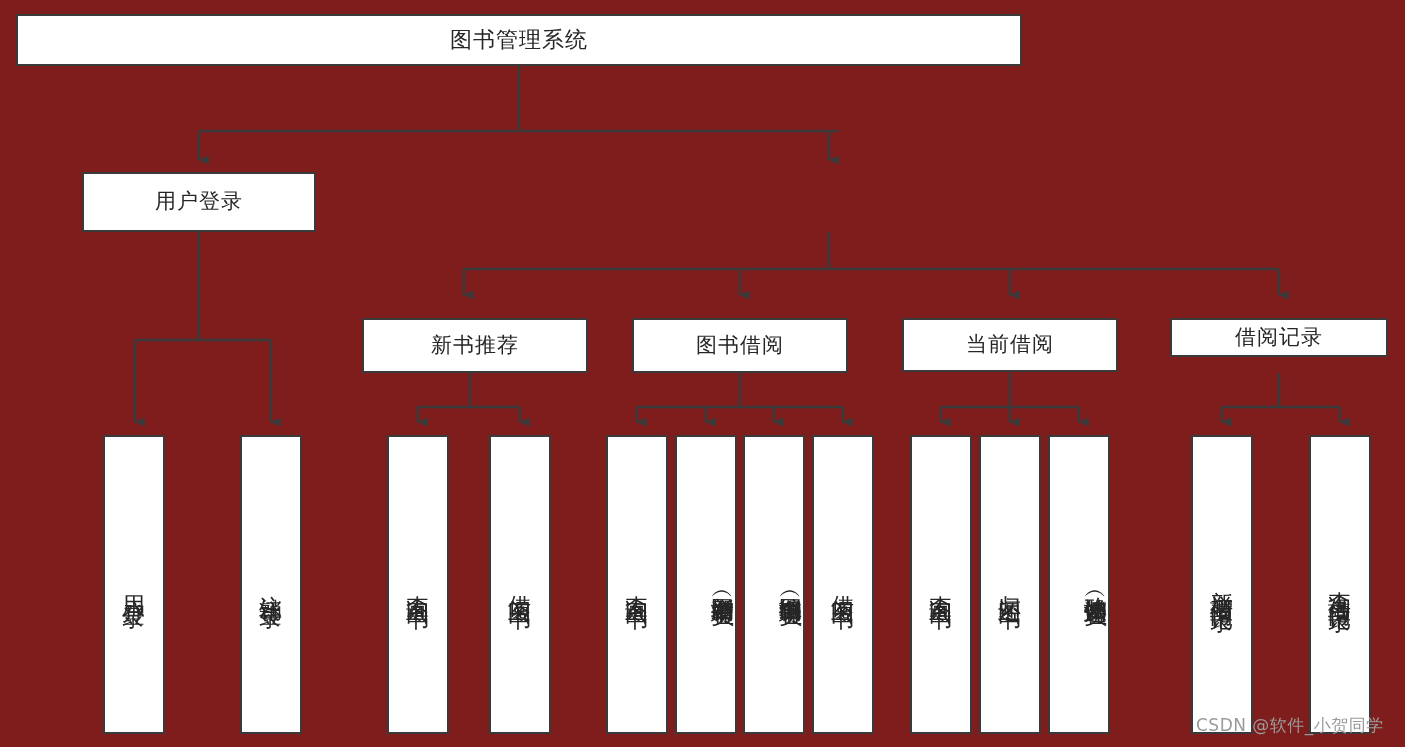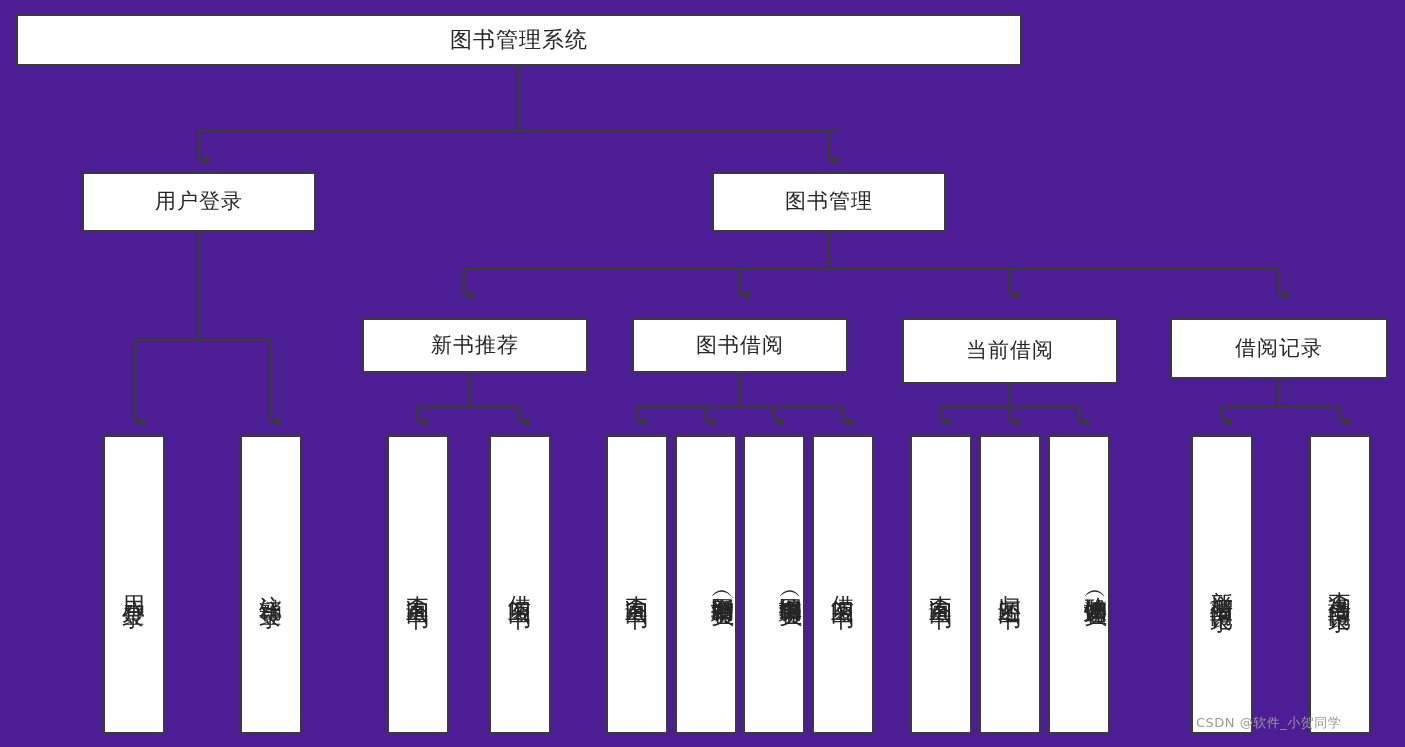--- a/index.html
+++ b/index.html
@@ -7,21 +7,21 @@
     padding: 0;
     background: #ffffff;
   }
   body {
     font-family: "DejaVu Sans", "Liberation Sans", sans-serif;
   }
   #canvas {
     position: relative;
     width: 1405px;
     height: 747px;
-    background: #4c1d95;
+    background: #7f1d1d;
     overflow: hidden;
   }
   #wires {
     position: absolute;
     left: 0;
     top: 0;
     width: 1405px;
     height: 747px;
     pointer-events: none;
   }
@@ -58,21 +58,21 @@
   }
   .node.v.tall {
     align-items: flex-start;
     padding-top: 2px;
     letter-spacing: 1px;
   }
   .watermark {
     position: absolute;
     left: 1196px;
     top: 714px;
-    font-size: 13px;
+    font-size: 17px;
     color: #9a9a9a;
     letter-spacing: 0.5px;
     white-space: nowrap;
   }
 </style>
 </head>
 <body>
 
 <div id="canvas">
 
@@ -127,34 +127,31 @@
     </g>
   </svg>
 
   <div class="node root" style="left:16px; top:14px; width:1006px; height:52px;">
     <span>图书管理系统</span>
   </div>
 
   <div class="node h" style="left:82px; top:172px; width:234px; height:60px;">
     <span>用户登录</span>
   </div>
-  <div class="node h" style="left:712px; top:172px; width:234px; height:60px;">
-    <span>图书管理</span>
-  </div>
 
   <div class="node h" style="left:362px; top:318px; width:226px; height:55px;">
     <span>新书推荐</span>
   </div>
   <div class="node h" style="left:632px; top:318px; width:216px; height:55px;text-align:right;">
     <span>图书借阅</span>
   </div>
-  <div class="node h" style="left:902px; top:318px; width:216px; height:66px;">
+  <div class="node h" style="left:902px; top:318px; width:216px; height:54px;">
     <span>当前借阅</span>
   </div>
-  <div class="node h" style="left:1170px; top:318px; width:218px; height:61px;">
+  <div class="node h" style="left:1170px; top:318px; width:218px; height:39px;">
     <span>借阅记录</span>
   </div>
 
   <div class="node v" style="left:103px; top:435px; width:62px; height:299px; align-items:center;">
     <span>用户登录</span>
   </div>
   <div class="node v" style="left:240px; top:435px; width:62px; height:299px; align-items:center;">
     <span>注销登录</span>
   </div>
 

